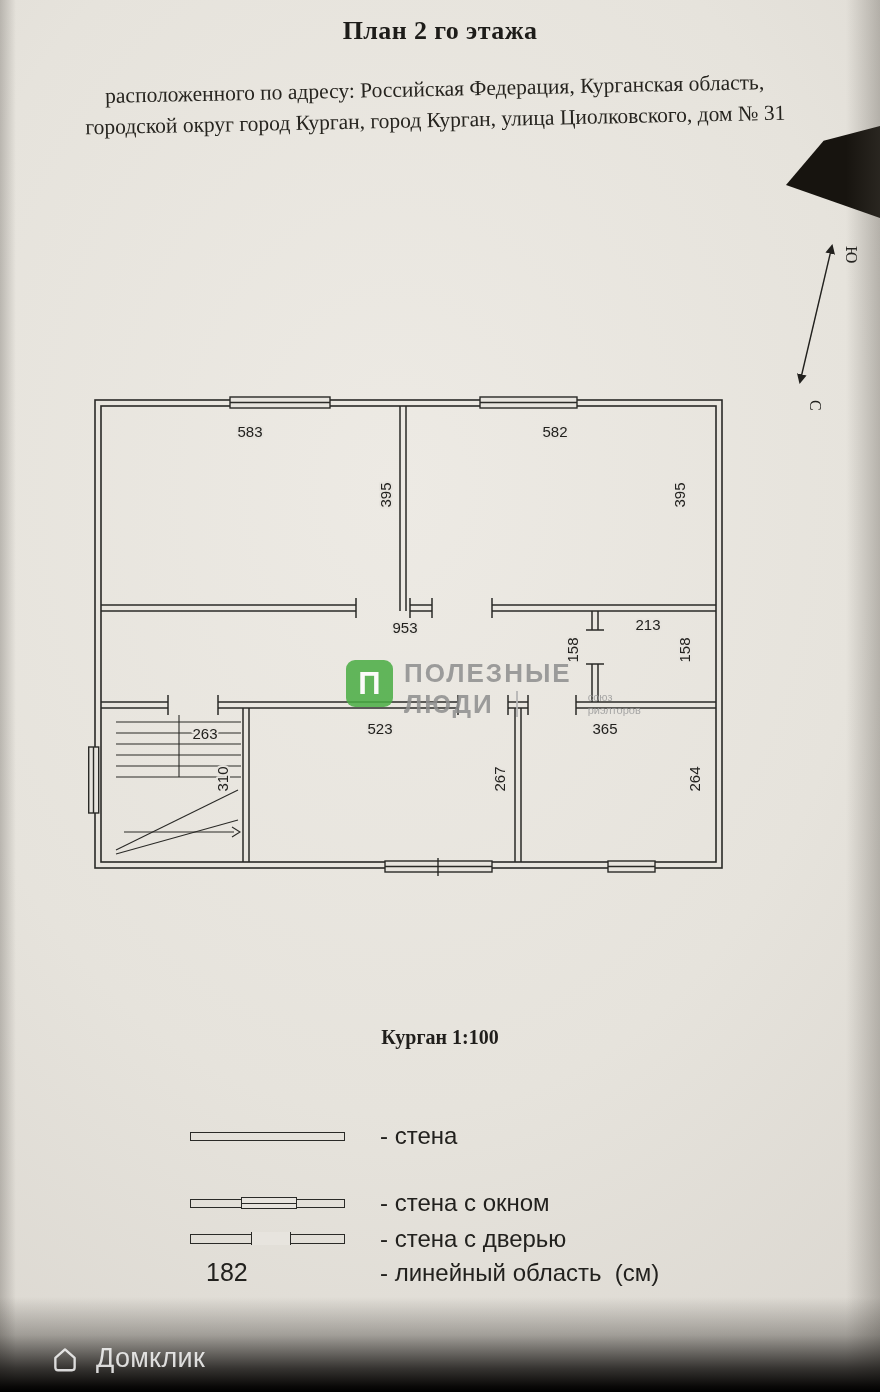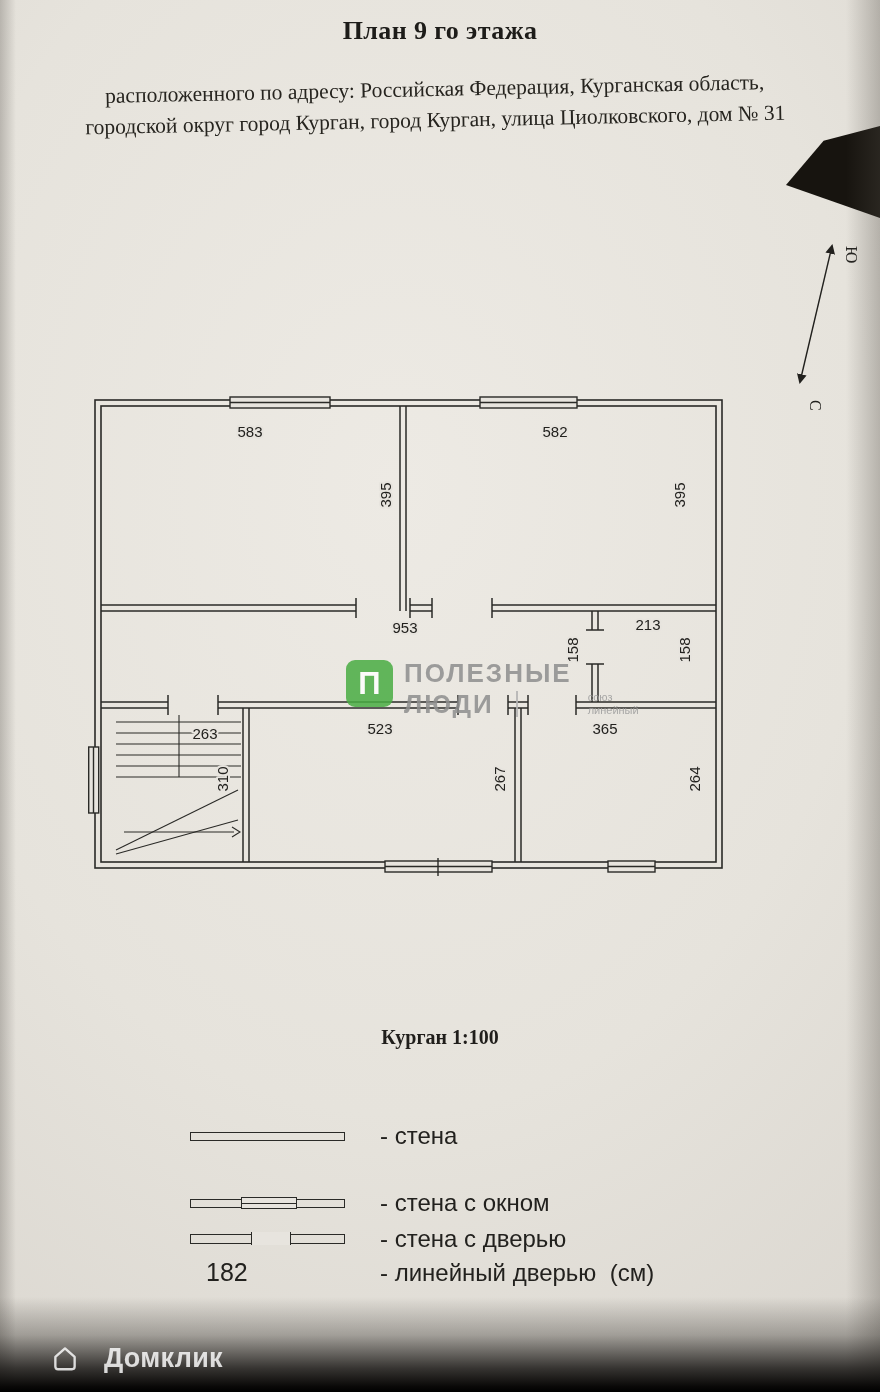--- a/index.html
+++ b/index.html
@@ -53,30 +53,30 @@
   .sym-walldoor { height:10px; border:1.5px solid #2a2a27; }
   .sym-walldoor .gap { position:absolute; left:60px; width:40px; top:-3px; height:13px;
     background:#e7e4de; border-left:1.5px solid #2a2a27; border-right:1.5px solid #2a2a27; }
   .num182 { font-family:"Liberation Sans",sans-serif; font-size:25px; color:#22211e;
     width:155px; margin-right:35px; padding-left:16px; }
 
   
   .photo-bottom { position:absolute; left:0; right:0; bottom:0; height:95px;
     background:linear-gradient(180deg, rgba(45,42,38,0) 0%, rgba(45,42,38,.35) 40%,
       rgba(25,23,21,.85) 75%, #0a0908 94%, #000 100%); }
-  .domklik { position:absolute; left:50px; bottom:18px; display:flex; align-items:flex-start; gap:24px;
+  .domklik { position:absolute; left:50px; bottom:18px; display:flex; align-items:flex-end; gap:16px;
     color:rgba(255,255,255,.82); font-family:"Liberation Sans",sans-serif;
-    font-size:27px; font-weight:bold; letter-spacing:.3px; }
+    font-size:27px; font-weight:normal; letter-spacing:.3px; }
 </style>
 </head>
 <body>
 
 <div class="page">
 
-  <div class="title">План 9 го этажа</div>
+  <div class="title">План 2 го этажа</div>
 
   <div class="address">
     <div>расположенного по адресу: Российская Федерация, Курганская область,</div>
     <div>городской округ город Курган, город Курган, улица Циолковского, дом № 31</div>
   </div>
 
   <svg class="compass" viewBox="0 0 90 190">
     <defs>
       <marker id="mArr" viewBox="0 0 10 10" refX="8" refY="5" markerWidth="7" markerHeight="7" orient="auto-start-reverse">
         <path d="M0,0 L10,5 L0,10 z" fill="#22211e"></path>
@@ -203,21 +203,21 @@
     <div class="pl-logo">
       <span>П</span>
     </div>
     <div>
       <div class="pl-line1">ПОЛЕЗНЫЕ</div>
       <div class="pl-row2">
         <span class="pl-line2">ЛЮДИ</span>
         <span class="pl-divider"></span>
         <span class="pl-sub">
           <span>союз</span><br>
-          <span>линейный</span>
+          <span>риэлторов</span>
         </span>
       </div>
     </div>
   </div>
 
   <div class="scale">Курган 1:100</div>
 
   <div class="lrow" style="top:1122px;">
     <div class="sym sym-wall"></div>
     <span class="llabel">- стена</span>
@@ -229,21 +229,21 @@
     <span class="llabel">- стена с окном</span>
   </div>
   <div class="lrow" style="top:1225px;">
     <div class="sym sym-walldoor">
         <div class="gap"></div>
       </div>
     <span class="llabel">- стена с дверью</span>
   </div>
   <div class="lrow" style="top:1258px;">
     <div class="num182">182</div>
-    <span class="llabel">- линейный дверью  (см)</span>
+    <span class="llabel">- линейный область  (см)</span>
   </div>
 
   <div class="scan-corner"></div>
   <div class="edge-left"></div>
   <div class="edge-right"></div>
   <div class="photo-bottom"></div>
 
   <div class="domklik">
     <svg width="30" height="30" viewBox="0 0 28 28">
       <path d="M5 13 L14 5 L23 13 V22 Q23 24.5 20.5 24.5 H7.5 Q5 24.5 5 22 Z" fill="none" stroke="rgba(255,255,255,.82)" stroke-width="2.2" stroke-linejoin="round"></path>

